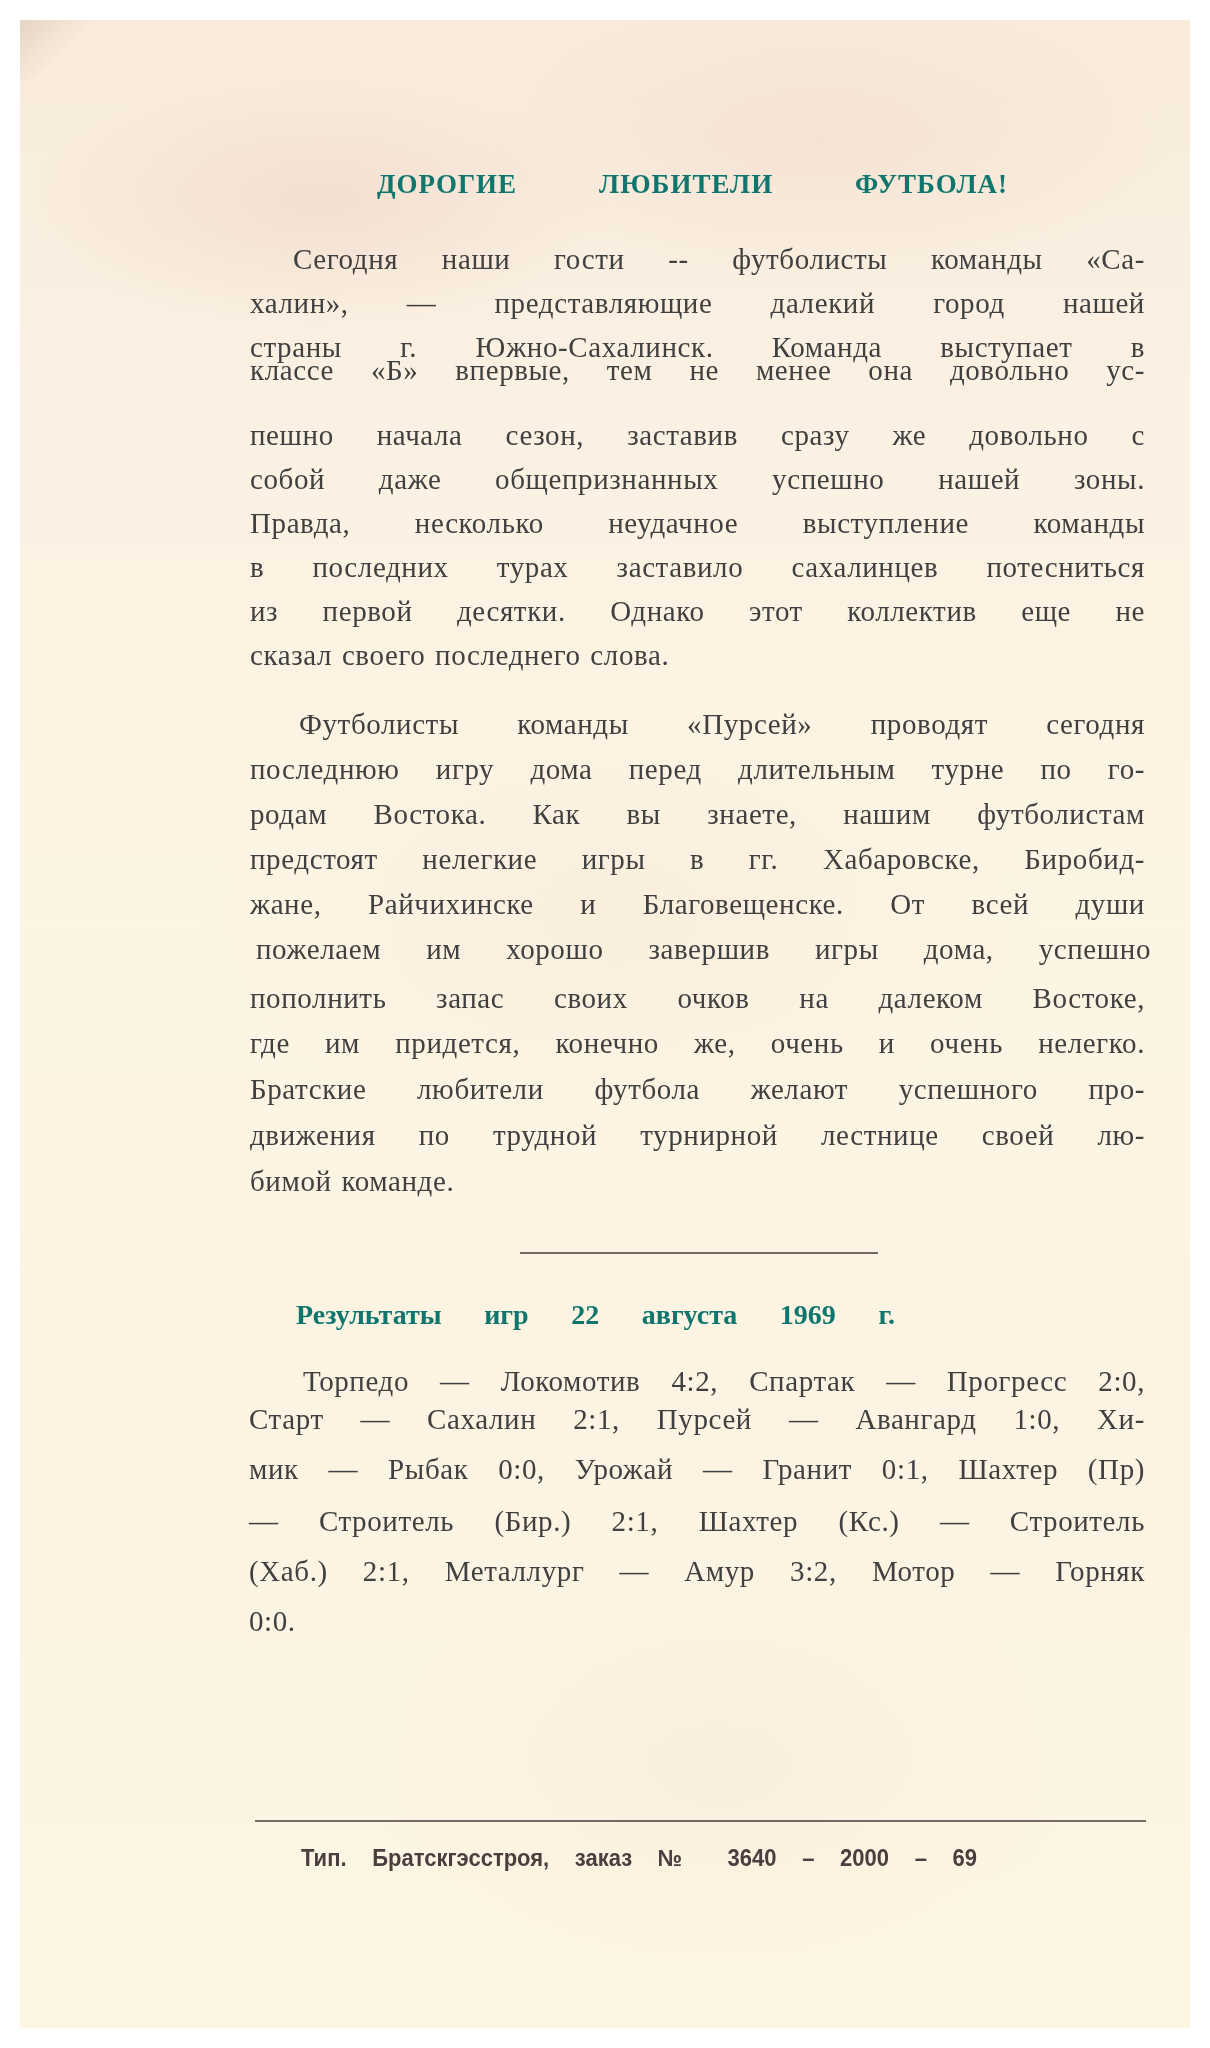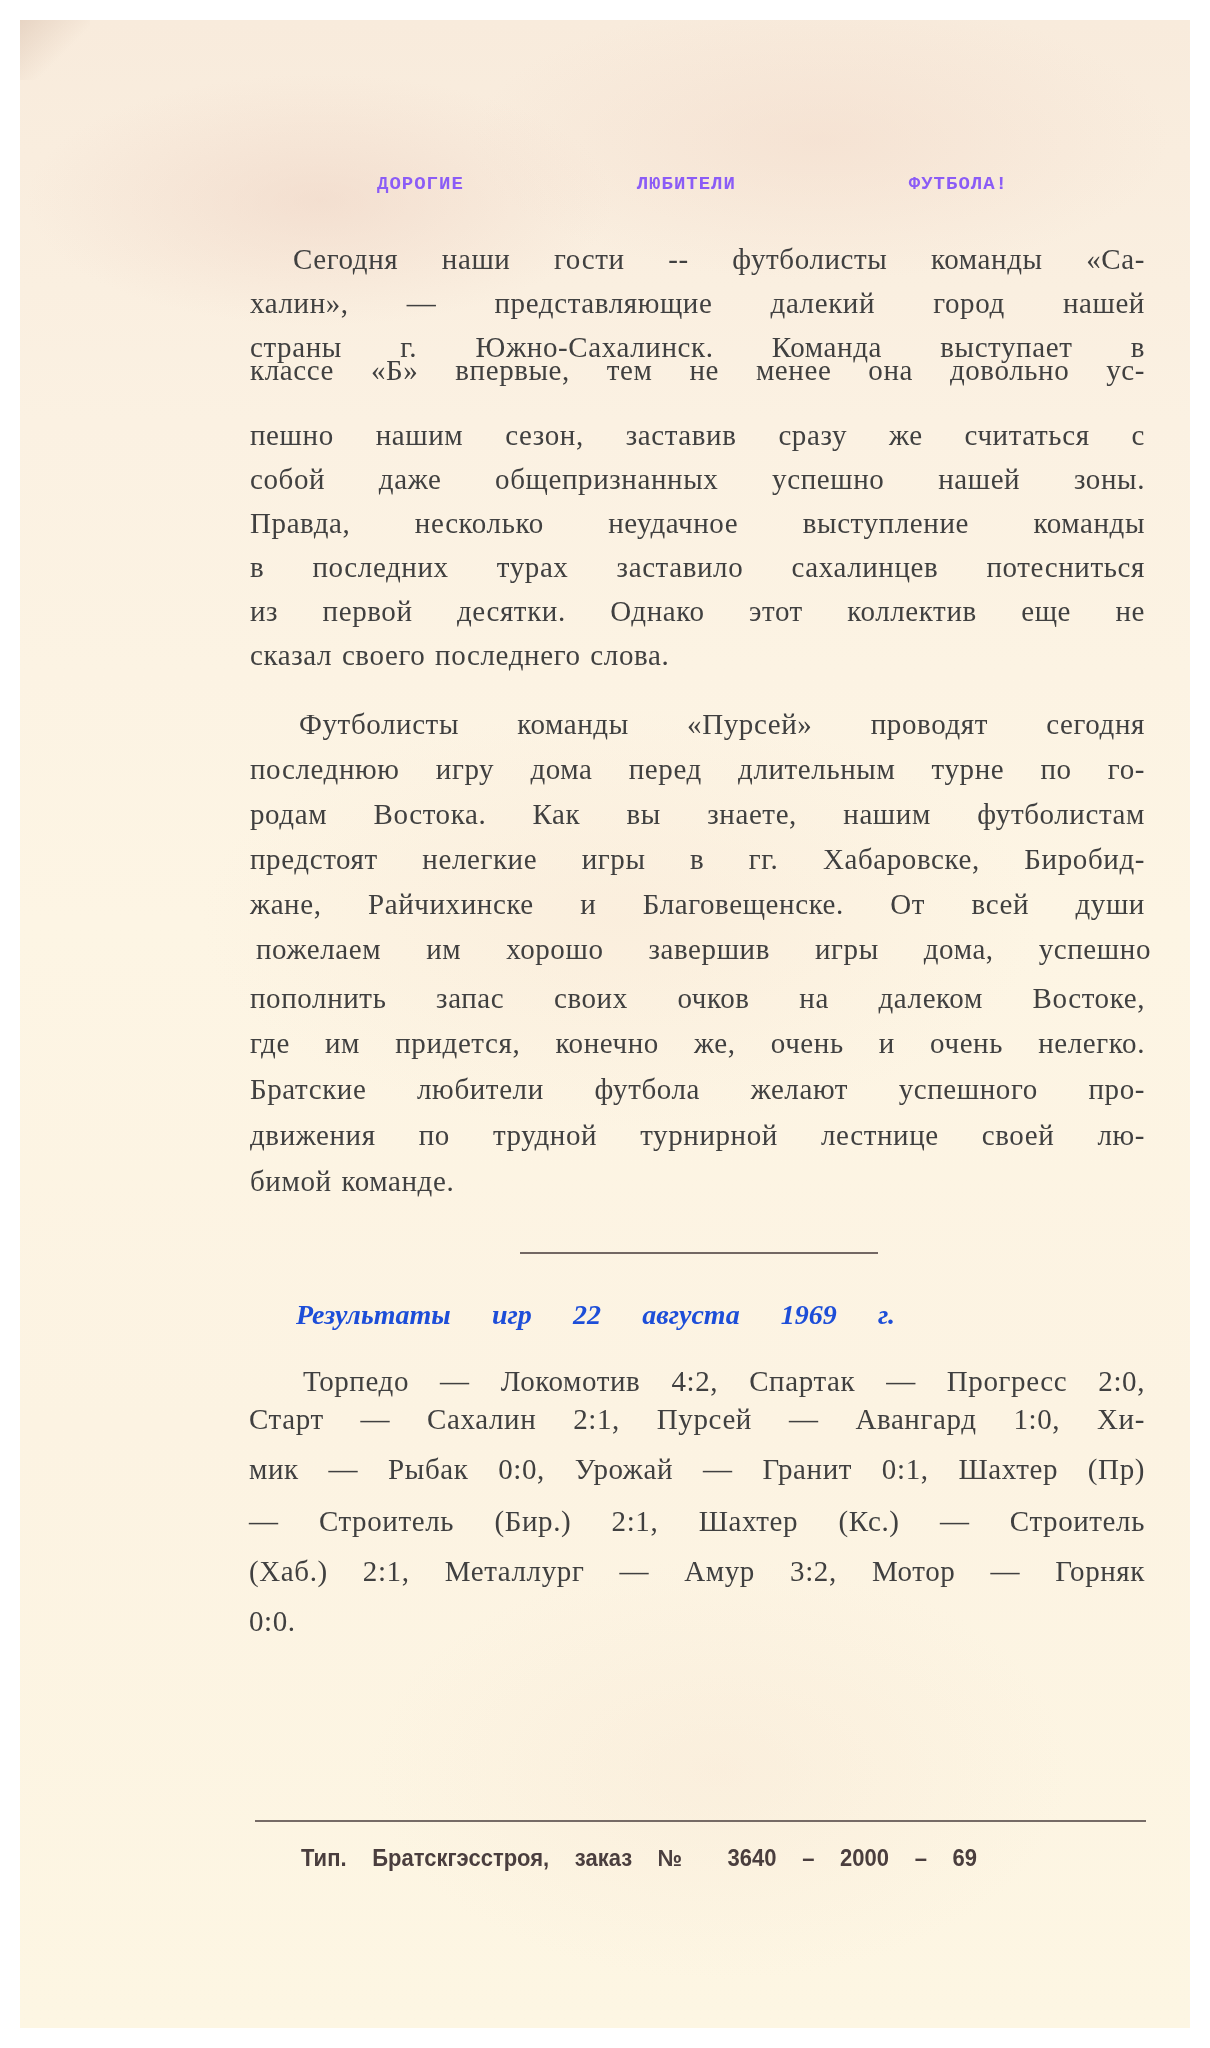--- a/index.html
+++ b/index.html
@@ -30,31 +30,31 @@
     white-space: nowrap;
     letter-spacing: 0.6px;
     word-spacing: 2px;
     text-align: justify;
     text-align-last: justify;
     overflow: visible;
   }
   .line.last { text-align: left; text-align-last: left; }
   .title {
     position: absolute; left: 377px; top: 165px; width: 631px; height: 38px;
-    font-family: Liberation Mono, monospace;
-    font-weight: bold; font-size: 19px; line-height: 38px;
-    color: #8b5cf6; letter-spacing: 1px;
+    font-family: Liberation Serif, serif;
+    font-weight: bold; font-size: 27px; line-height: 38px;
+    color: #0f766e; letter-spacing: 1px;
     text-align: justify; text-align-last: justify; white-space: nowrap;
   }
   .res-heading {
     position: absolute; left: 296px; top: 1293px; width: 599px; height: 44px;
     font-family: "Liberation Serif", "DejaVu Serif", serif;
     font-weight: bold; font-size: 28px; line-height: 44px;
-    color: #1d4ed8;
-    text-align: justify; text-align-last: justify; white-space: nowrap; font-style: italic;
+    color: #0f766e;
+    text-align: justify; text-align-last: justify; white-space: nowrap;
   }
   .divider {
     position: absolute; left: 520px; top: 1252px; width: 358px; height: 2px;
     background: #5a4e4c; opacity: 0.85;
   }
   .footer-rule {
     position: absolute; left: 255px; top: 1820px; width: 891px; height: 2px;
     background: #5e5250; opacity: 0.85;
   }
   .footer-text {
@@ -72,21 +72,21 @@
 <div class="paper"></div>
 <div class="crease"></div>
 
 <div class="title">ДОРОГИЕ ЛЮБИТЕЛИ ФУТБОЛА!</div>
 
 <div>
   <div class="line" style="left:293px; top:237px; width:852px;">Сегодня наши гости -- футболисты команды «Са-</div>
   <div class="line" style="left:250px; top:281px; width:895px;">халин», — представляющие далекий город нашей</div>
   <div class="line" style="left:250px; top:325px; width:895px;">страны г. Южно-Сахалинск. Команда выступает в</div>
   <div class="line" style="left:250px; top:348px; width:895px;">классе «Б» впервые, тем не менее она довольно ус-</div>
-  <div class="line" style="left:250px; top:413px; width:895px;">пешно нашим сезон, заставив сразу же считаться с</div>
+  <div class="line" style="left:250px; top:413px; width:895px;">пешно начала сезон, заставив сразу же довольно с</div>
   <div class="line" style="left:250px; top:457px; width:895px;">собой даже общепризнанных успешно нашей зоны.</div>
   <div class="line" style="left:250px; top:501px; width:895px;">Правда, несколько неудачное выступление команды</div>
   <div class="line" style="left:250px; top:545px; width:895px;">в последних турах заставило сахалинцев потесниться</div>
   <div class="line" style="left:250px; top:589px; width:895px;">из первой десятки. Однако этот коллектив еще не</div>
   <div class="line last" style="left:250px; top:633px; width:895px;">сказал своего последнего слова.</div>
 </div>
 
 <div>
   <div class="line" style="left:299px; top:702px; width:846px;">Футболисты команды «Пурсей» проводят сегодня</div>
   <div class="line" style="left:250px; top:747px; width:895px;">последнюю игру дома перед длительным турне по го-</div>

